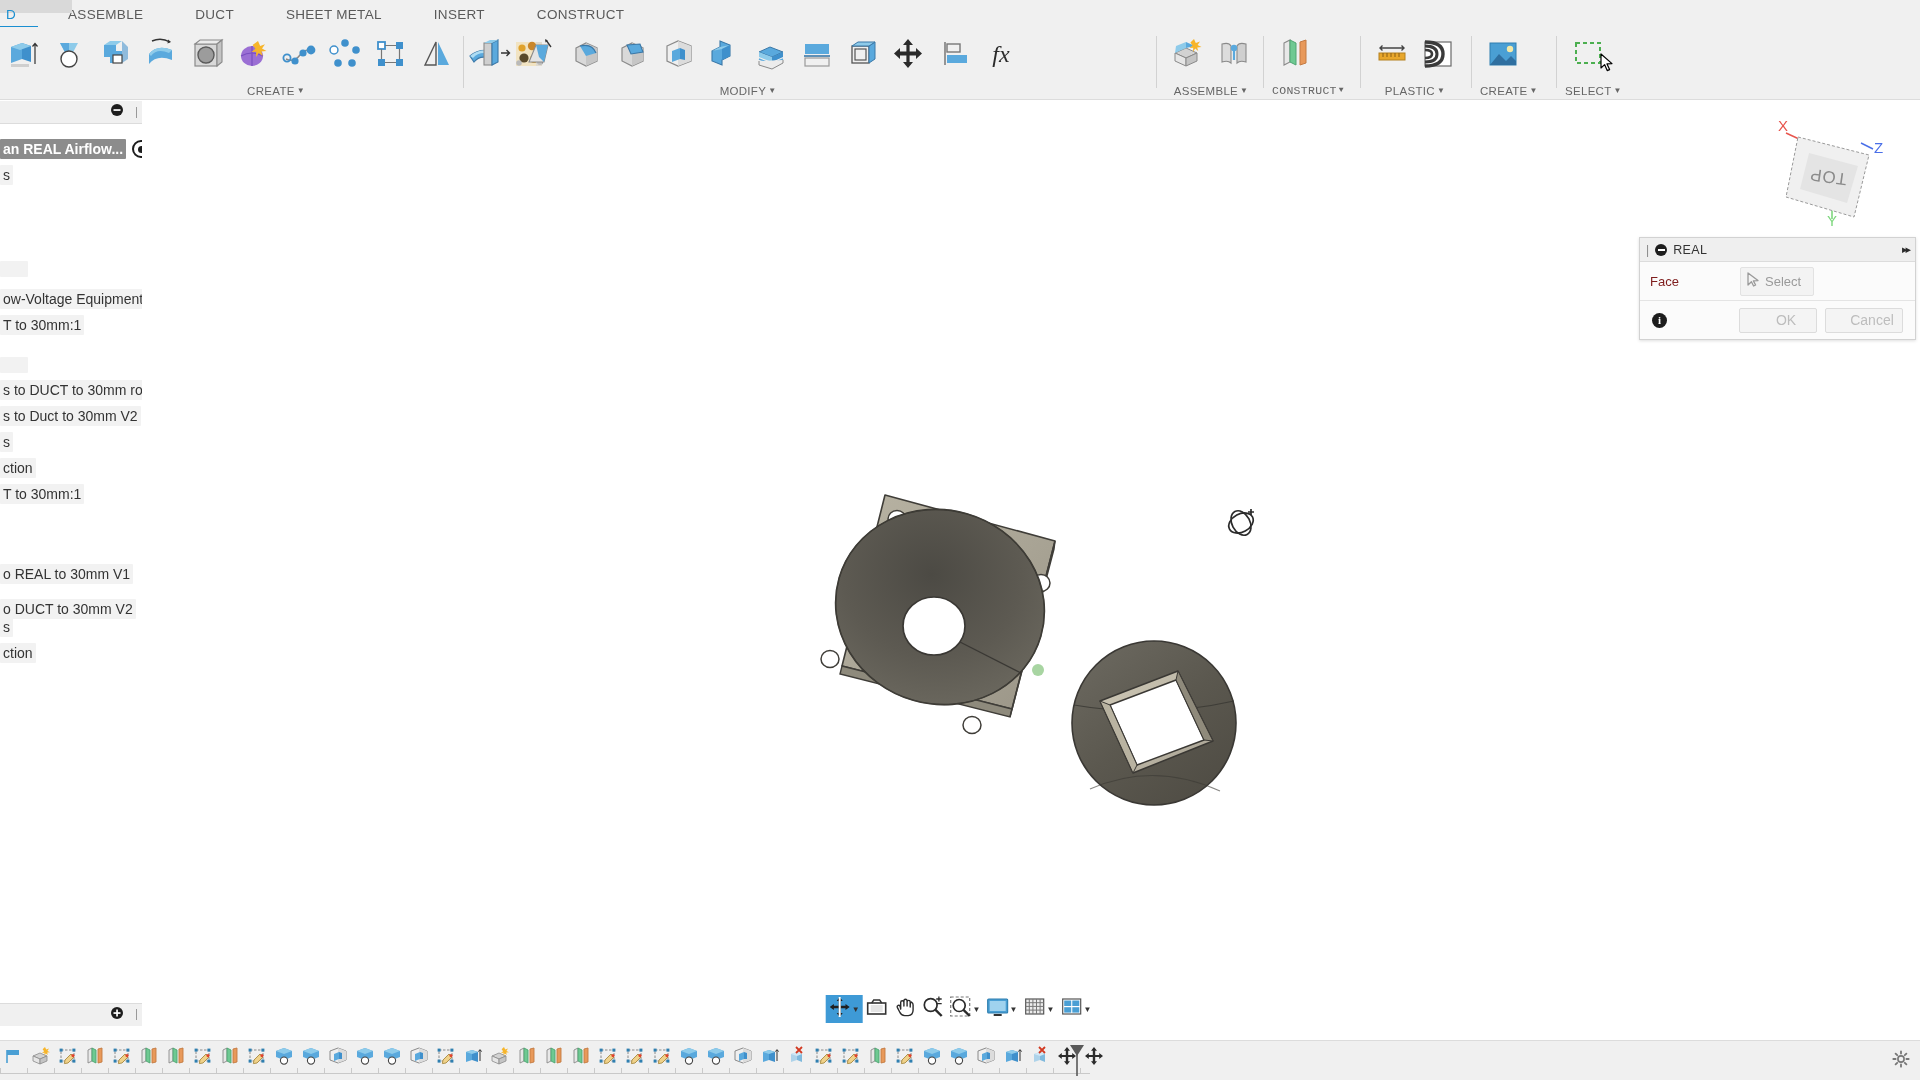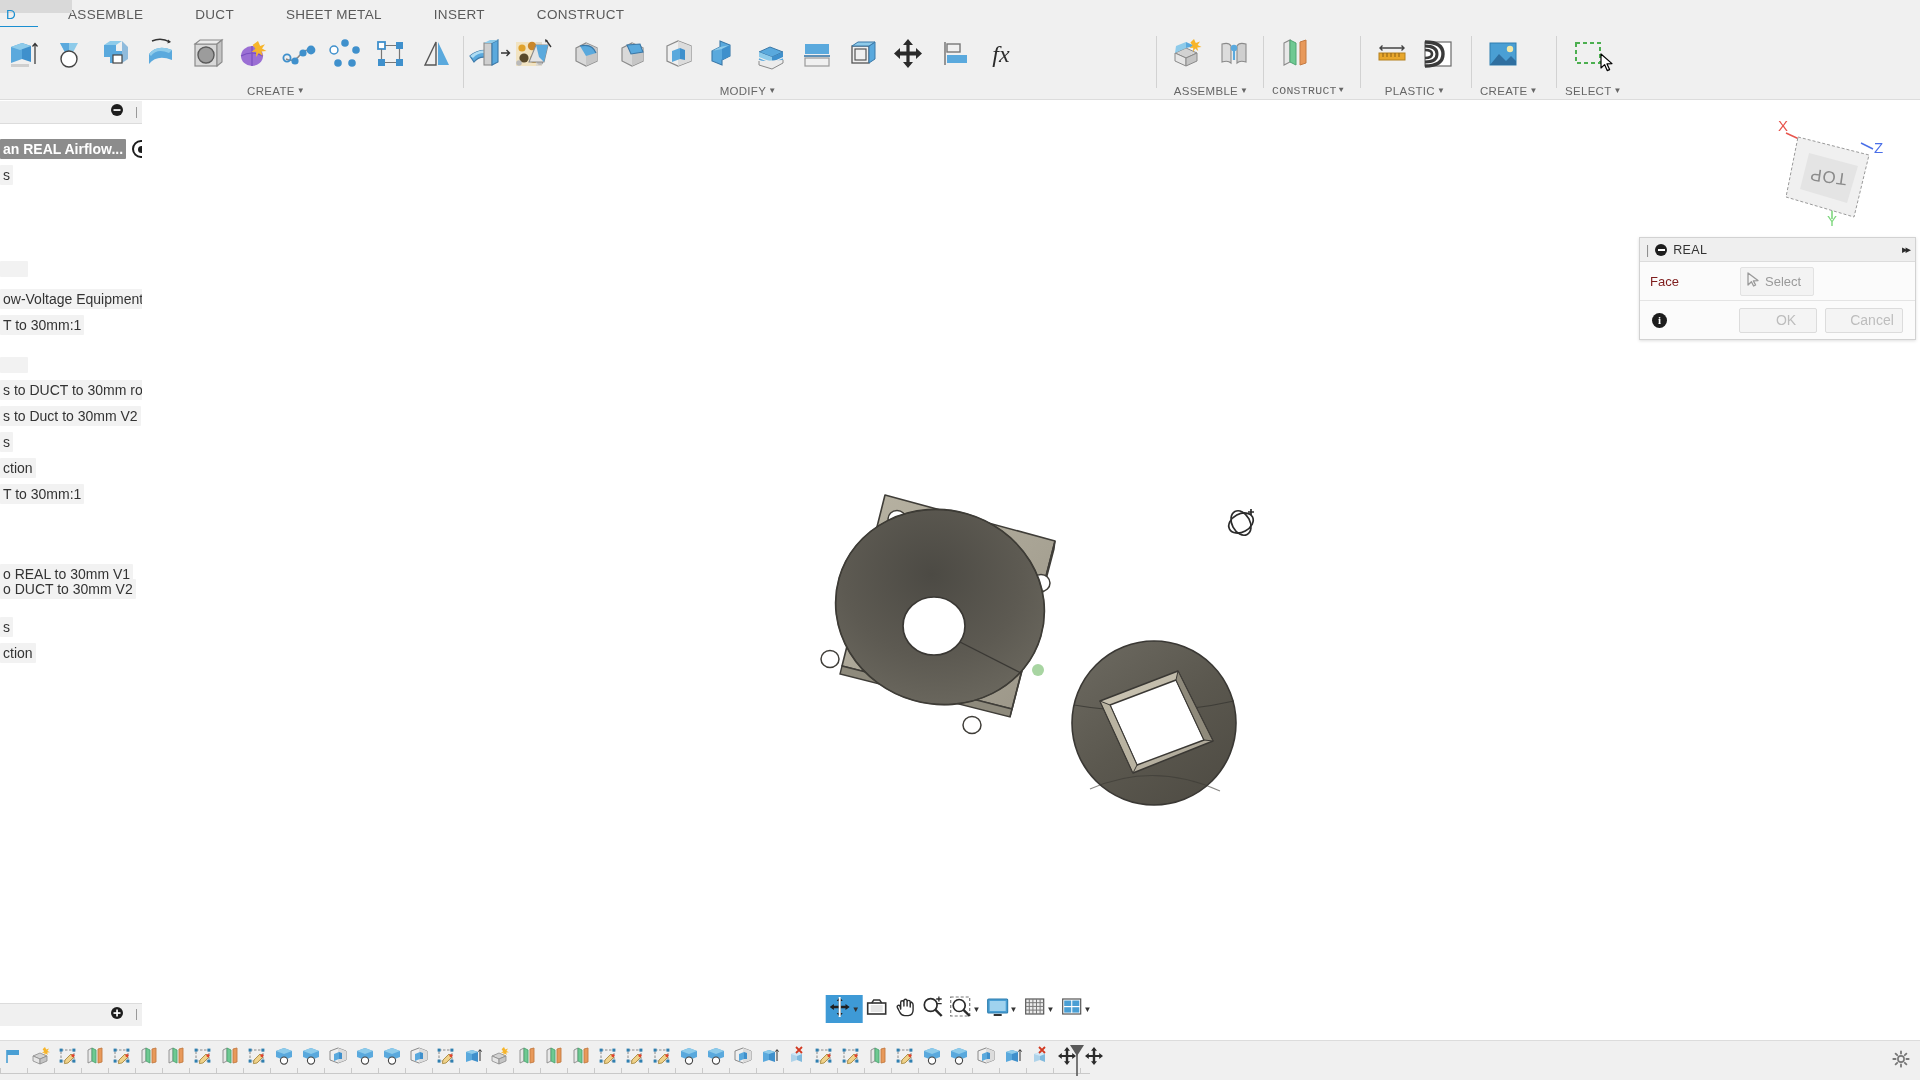--- a/index.html
+++ b/index.html
@@ -570,21 +570,21 @@
         </div>
         <div class="tnode" style="position: absolute; top: 331px; left: 0px; width: 142px;">
           <span class="tlabel">ction</span>
         </div>
         <div class="tnode" style="position: absolute; top: 357px; left: 0px; width: 142px;">
           <span class="tlabel">T to 30mm:1</span>
         </div>
         <div class="tnode" style="position: absolute; top: 437px; left: 0px; width: 142px;">
           <span class="tlabel">o REAL to 30mm V1</span>
         </div>
-        <div class="tnode" style="position: absolute; top: 452px; left: 0px; width: 142px;">
+        <div class="tnode" style="position: absolute; top: 472px; left: 0px; width: 142px;">
           <span class="tlabel">o DUCT to 30mm V2</span>
         </div>
         <div class="tnode" style="position: absolute; top: 490px; left: 0px; width: 142px;">
           <span class="tlabel">s</span>
         </div>
         <div class="tnode" style="position: absolute; top: 516px; left: 0px; width: 142px;">
           <span class="tlabel">ction</span>
         </div>
       </div>
     <div class="browser-foot">

